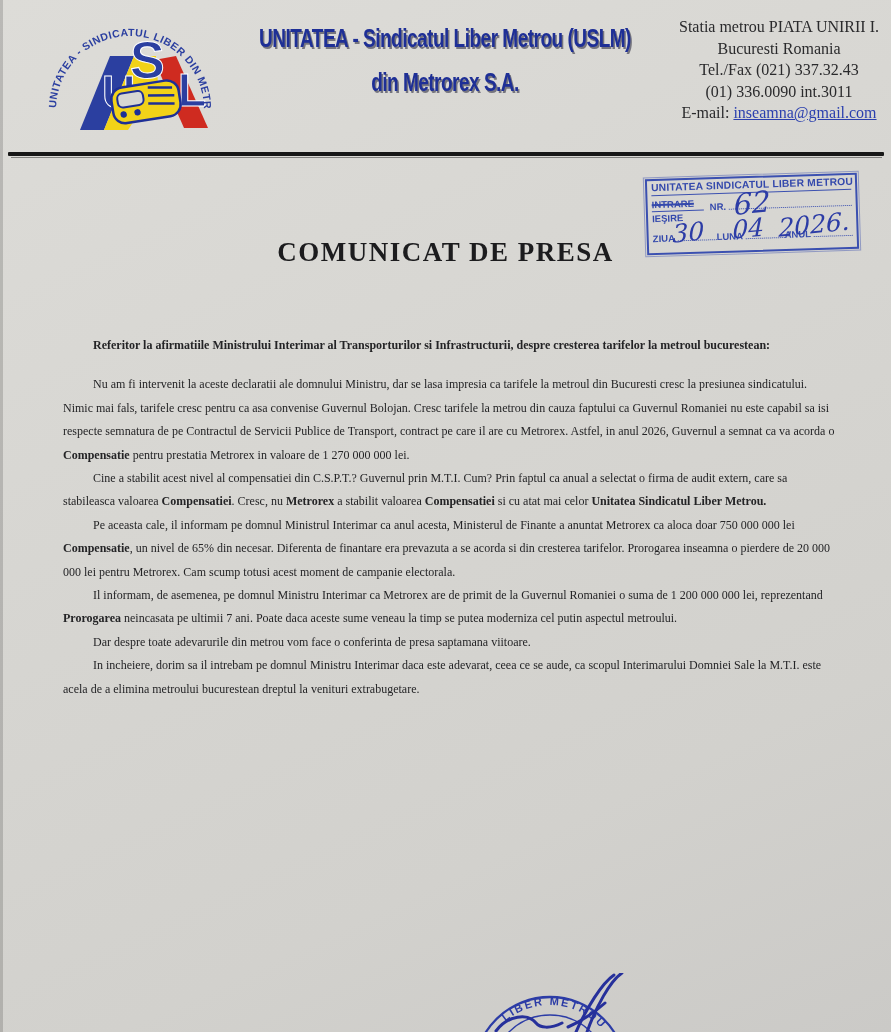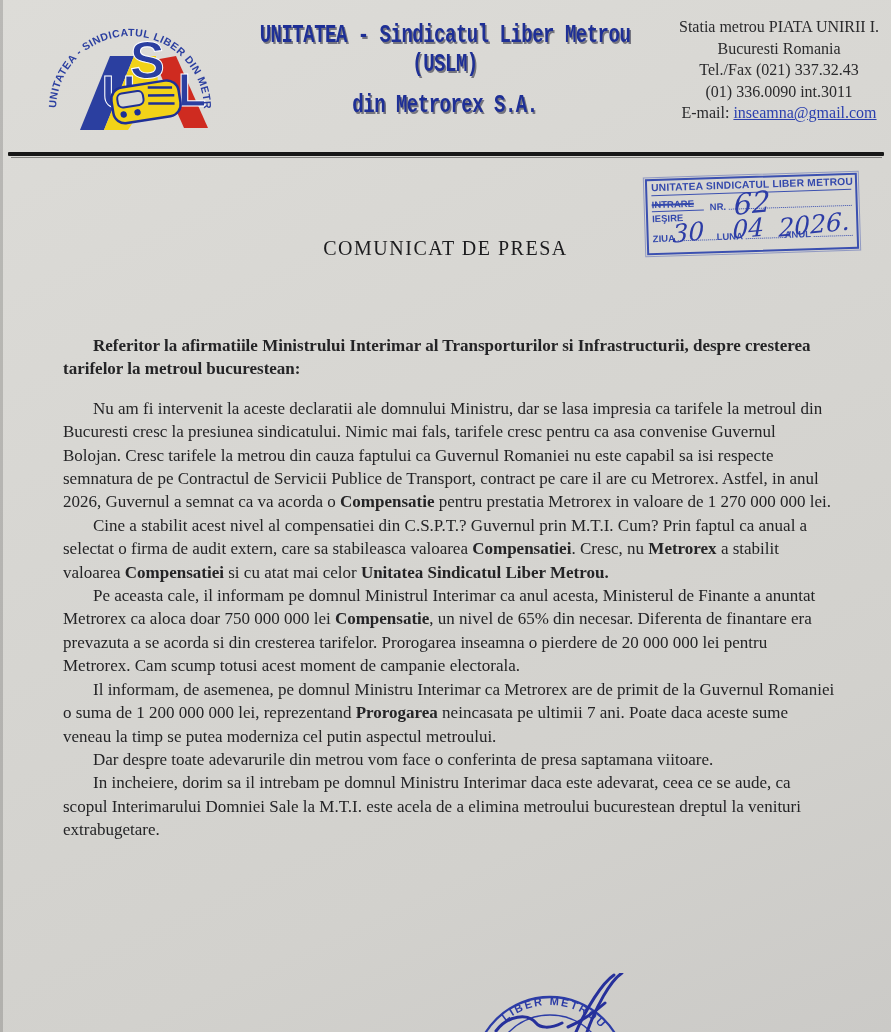--- a/index.html
+++ b/index.html
@@ -5,21 +5,21 @@
   html,body{margin:0;padding:0;background:#b8b7b3;}
   .page{
     position:relative; width:891px; height:1032px; overflow:hidden;
     background:linear-gradient(155deg,#dddcd8 0%,#d7d6d2 40%,#d2d1cd 75%,#cbcac7 100%);
     font-family:"Liberation Serif",serif; color:#232325;
   }
   .edge-left{position:absolute;left:0;top:0;width:3px;height:100%;background:rgba(30,30,30,.18);}
   
   .logo{position:absolute;left:42px;top:6px;width:176px;height:142px;}
   .org-title{position:absolute;left:222px;top:24px;width:446px;text-align:center;
-    font-family:Liberation Mono, monospace;font-weight:bold;color:#1e2f96;}
+    font-family:Liberation Sans, sans-serif;font-weight:bold;color:#1e2f96;}
   .org-line{display:inline-block;transform:scaleY(1.32);transform-origin:center;
     text-shadow:1.5px 1.5px 0 rgba(35,35,55,.55);letter-spacing:-.5px;}
   .org-line1{font-size:19px;margin-top:4px;}
   .org-line2{font-size:19px;margin-top:22px;}
   .contact{position:absolute;left:652px;top:16px;width:254px;text-align:center;
     font-size:16px;line-height:21.5px;color:#2a2a2c;}
   .email-link{color:#2a3fae;text-decoration:underline;cursor:pointer;}
   .rule{position:absolute;left:8px;top:152px;width:876px;height:4px;background:#171717;border-radius:1px;}
   .rule::after{content:"";position:absolute;left:3px;right:2px;top:5px;height:1px;background:rgba(25,25,25,.45);}
   
@@ -36,22 +36,22 @@
   .dotfill{flex:1;border-bottom:1.6px dotted #3b50b0;height:.85em;margin-left:3px;}
   .reg-date{display:flex;align-items:baseline;font-size:9.5px;font-weight:bold;margin-top:9px;}
   .hand{position:absolute;font-family:"DejaVu Serif",serif;font-style:italic;color:#2c3ca6;
     transform:rotate(-4deg) skewX(-6deg);pointer-events:none;}
   .hand-nr{left:86px;top:8px;font-size:29px;}
   .hand-day{left:24px;top:38px;font-size:25px;}
   .hand-month{left:84px;top:36px;font-size:25px;}
   .hand-year{left:130px;top:34px;font-size:25px;}
   
   .doc-title{position:absolute;left:0;right:0;top:237px;text-align:center;
-    font-size:20px;font-weight:normal;letter-spacing:1.5px;color:#1c1c1e;}
-  .body-text{position:absolute;left:63px;top:334px;width:774px;font-size:17px;line-height:23.4px;color:#242426;}
+    font-size:27px;font-weight:bold;letter-spacing:1.5px;color:#1c1c1e;}
+  .body-text{position:absolute;left:63px;top:334px;width:774px;font-size:12px;line-height:23.4px;color:#242426;}
   .para{margin:0;text-indent:30px;}
   .intro{font-weight:bold;margin-bottom:16px;}
   .closing{font-weight:bold;margin-top:20px;}
   
   .round-stamp{position:absolute;left:400px;top:973px;width:292px;height:59px;}
 </style>
 </head>
 <body>
 
 <div class="page">

